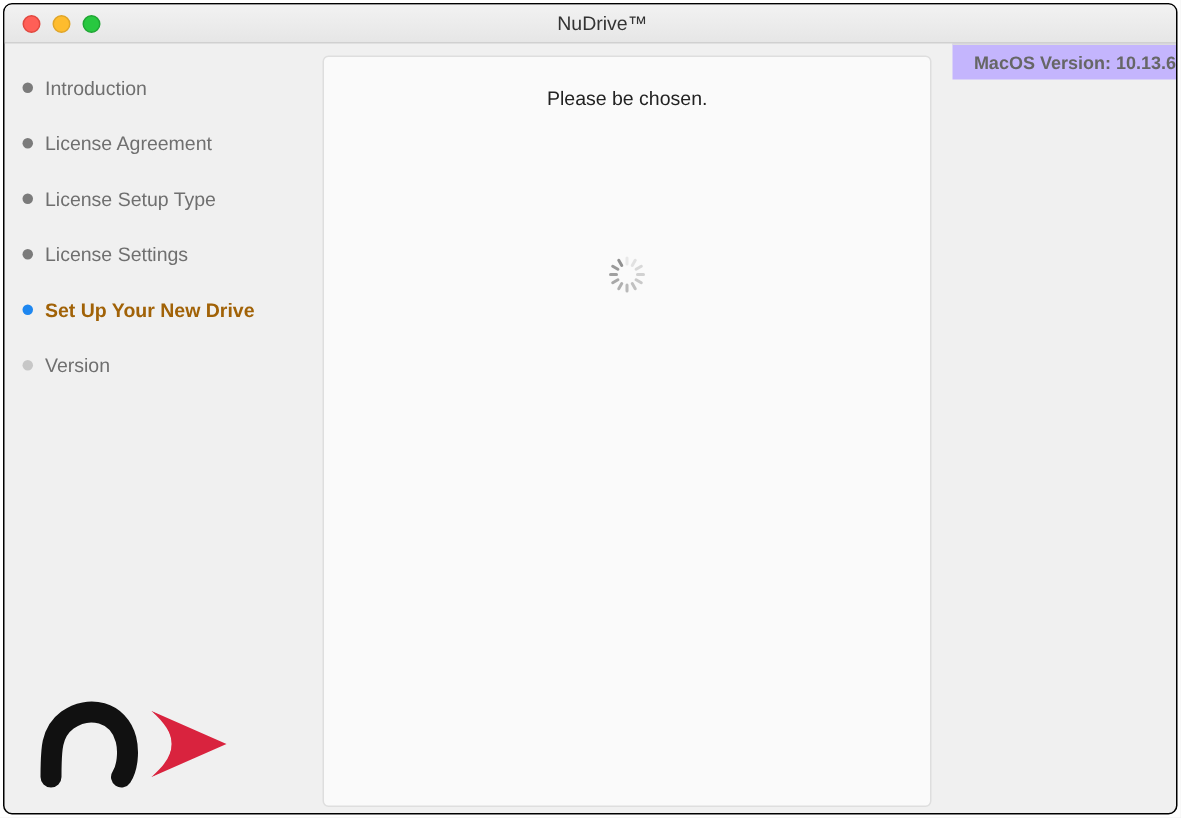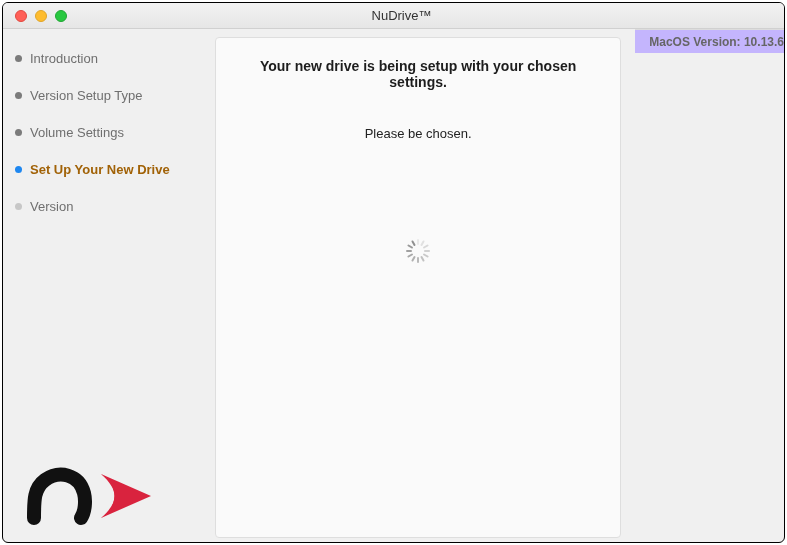--- a/index.html
+++ b/index.html
@@ -197,25 +197,29 @@
     <div class="main-row">
 
       <div class="sidebar">
 
         <div class="step">
           <div class="dot done"></div>
           <span class="step-label">Introduction</span>
         </div>
         <div class="step">
           <div class="dot done"></div>
-          <span class="step-label">Version Setup Type</span>
-        </div>
-        <div class="step">
-          <div class="dot done"></div>
-          <span class="step-label">Volume Settings</span>
+          <span class="step-label">License Agreement</span>
+        </div>
+        <div class="step">
+          <div class="dot done"></div>
+          <span class="step-label">License Setup Type</span>
+        </div>
+        <div class="step">
+          <div class="dot done"></div>
+          <span class="step-label">License Settings</span>
         </div>
         <div class="step active">
           <div class="dot active"></div>
           <span class="step-label">Set Up Your New Drive</span>
         </div>
         <div class="step">
           <div class="dot pending"></div>
           <span class="step-label">Version</span>
         </div>
 
@@ -224,21 +228,20 @@
 
             <path d="M11 58 C11 40, 11 28, 22 20 C36 10, 56 14, 61 33 C63 41, 62 52, 58 58" stroke="#111" stroke-width="14" fill="none" stroke-linecap="round"></path>
 
             <path d="M78 14 C105 28, 105 44, 78 58 C96 42, 96 30, 78 14 Z" fill="#d9233e"></path>
             <path d="M78 14 L128 36 L78 58 C96 46, 96 26, 78 14 Z" fill="#d9233e"></path>
           </svg>
         </div>
       </div>
 
       <div class="content-pane">
-        <div class="headline">Your new drive is being setup with your chosen settings.</div>
         <div class="subtext">Please be chosen.</div>
 
 
         <div class="spinner" id="spinner">
             <div class="bar" style="transform: rotate(0deg); opacity: 0.15;"></div>
             <div class="bar" style="transform: rotate(30deg); opacity: 0.22;"></div>
             <div class="bar" style="transform: rotate(60deg); opacity: 0.29;"></div>
             <div class="bar" style="transform: rotate(90deg); opacity: 0.36;"></div>
             <div class="bar" style="transform: rotate(120deg); opacity: 0.43;"></div>
             <div class="bar" style="transform: rotate(150deg); opacity: 0.5;"></div>

